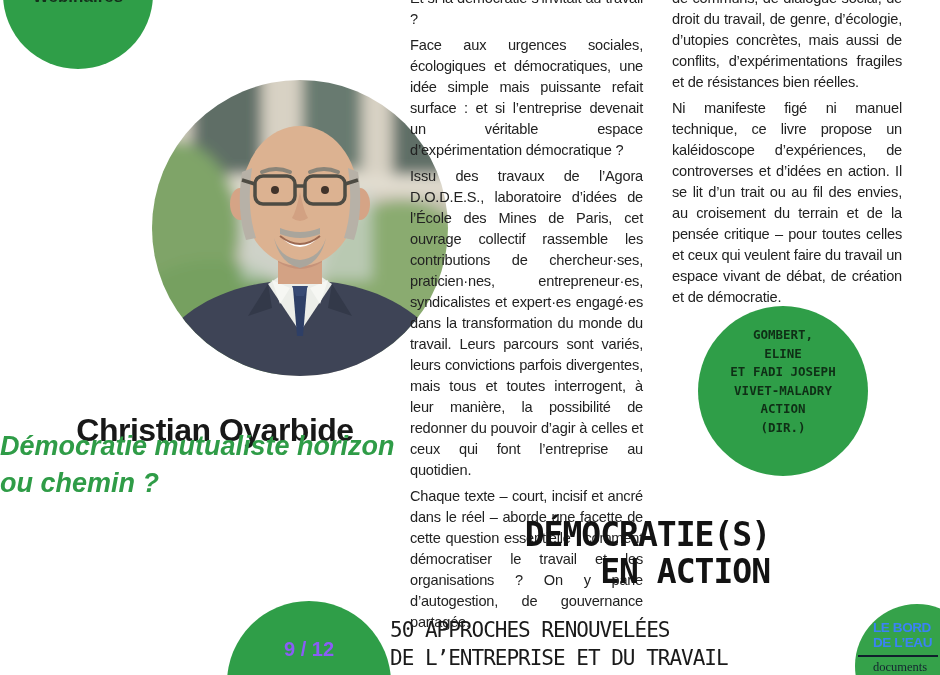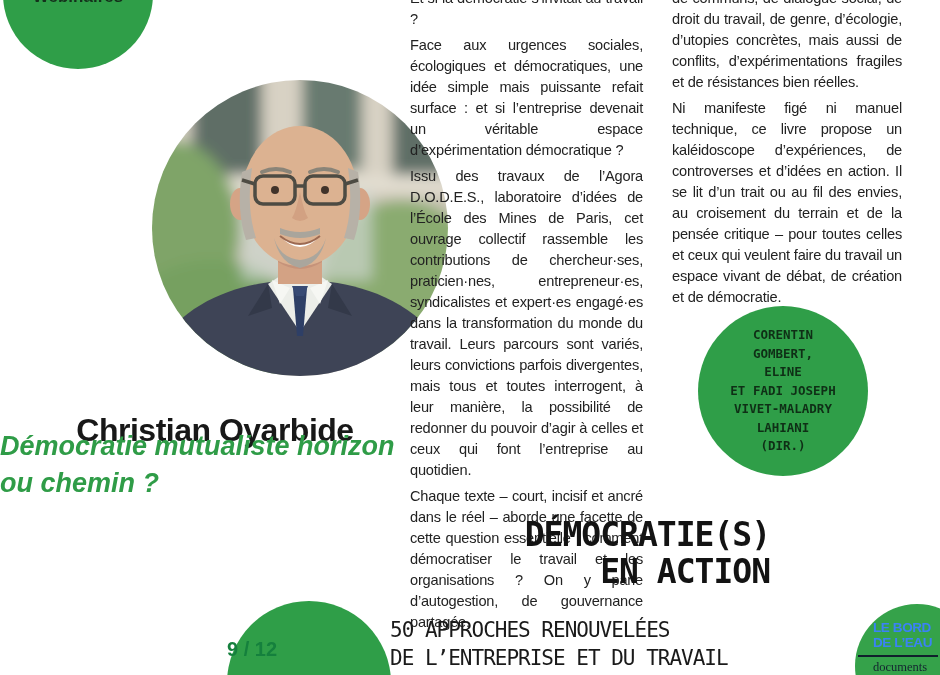--- a/index.html
+++ b/index.html
@@ -54,22 +54,22 @@
   }
   .book-subtitle{
     position:absolute;left:390px;top:616px;width:400px;
     font-family:"DejaVu Sans Mono",monospace;font-weight:normal;
     font-size:21px;line-height:28px;color:#1a1a1a;letter-spacing:-1px;
   }
 
   
   .page-badge{left:227px;top:601px;width:164px;height:164px;}
   .page-label{
-    position:absolute;left:227px;top:638px;width:164px;text-align:left;
-    font-size:20px;font-weight:bold;color:#15803d;
+    position:absolute;left:227px;top:638px;width:164px;text-align:center;
+    font-size:20px;font-weight:bold;color:#8b5cf6;
   }
 
   
   .logo-badge{left:855px;top:604px;width:124px;height:124px;background:#35a24a;}
   .logo-text{
     position:absolute;left:873px;top:620px;width:64px;
     font-weight:bold;font-size:13.5px;line-height:15px;color:#3b82f6;letter-spacing:-0.4px;
   }
   .logo-rule{position:absolute;left:858px;top:655px;width:80px;border-top:2.5px solid #10202c;}
   .logo-collection{
@@ -153,26 +153,25 @@
     <p>Chaque texte – court, incisif et ancré dans le réel – aborde une facette de cette question essentielle : comment démocratiser le travail et les organisations ? On y parle d’autogestion, de gouvernance partagée,</p>
   </div>
 
   <div class="txt-col col-right">
     <p>de communs, de dialogue social, de droit du travail, de genre, d’écologie, d’utopies concrètes, mais aussi de conflits, d’expérimentations fragiles et de résistances bien réelles.</p>
     <p>Ni manifeste figé ni manuel technique, ce livre propose un kaléidoscope d’expériences, de controverses et d’idées en action. Il se lit d’un trait ou au fil des envies, au croisement du terrain et de la pensée critique – pour toutes celles et ceux qui veulent faire du travail un espace vivant de débat, de création et de démocratie.</p>
   </div>
 
   <div class="circle authors-badge"></div>
   <div class="authors-text">
-    <div>CORENTIN</div>
     <div>GOMBERT,</div>
     <div>ELINE</div>
     <div>ET FADI JOSEPH</div>
     <div>VIVET-MALADRY</div>
-    <div>LAHIANI</div>
+    <div>ACTION</div>
     <div>(DIR.)</div>
   </div>
 
   <div class="book-title">
     <div>DÉMOCRATIE(S)</div>
     <div>EN ACTION</div>
   </div>
   <div class="book-subtitle">
     <div>50 APPROCHES RENOUVELÉES</div>
     <div>DE L’ENTREPRISE ET DU TRAVAIL</div>

